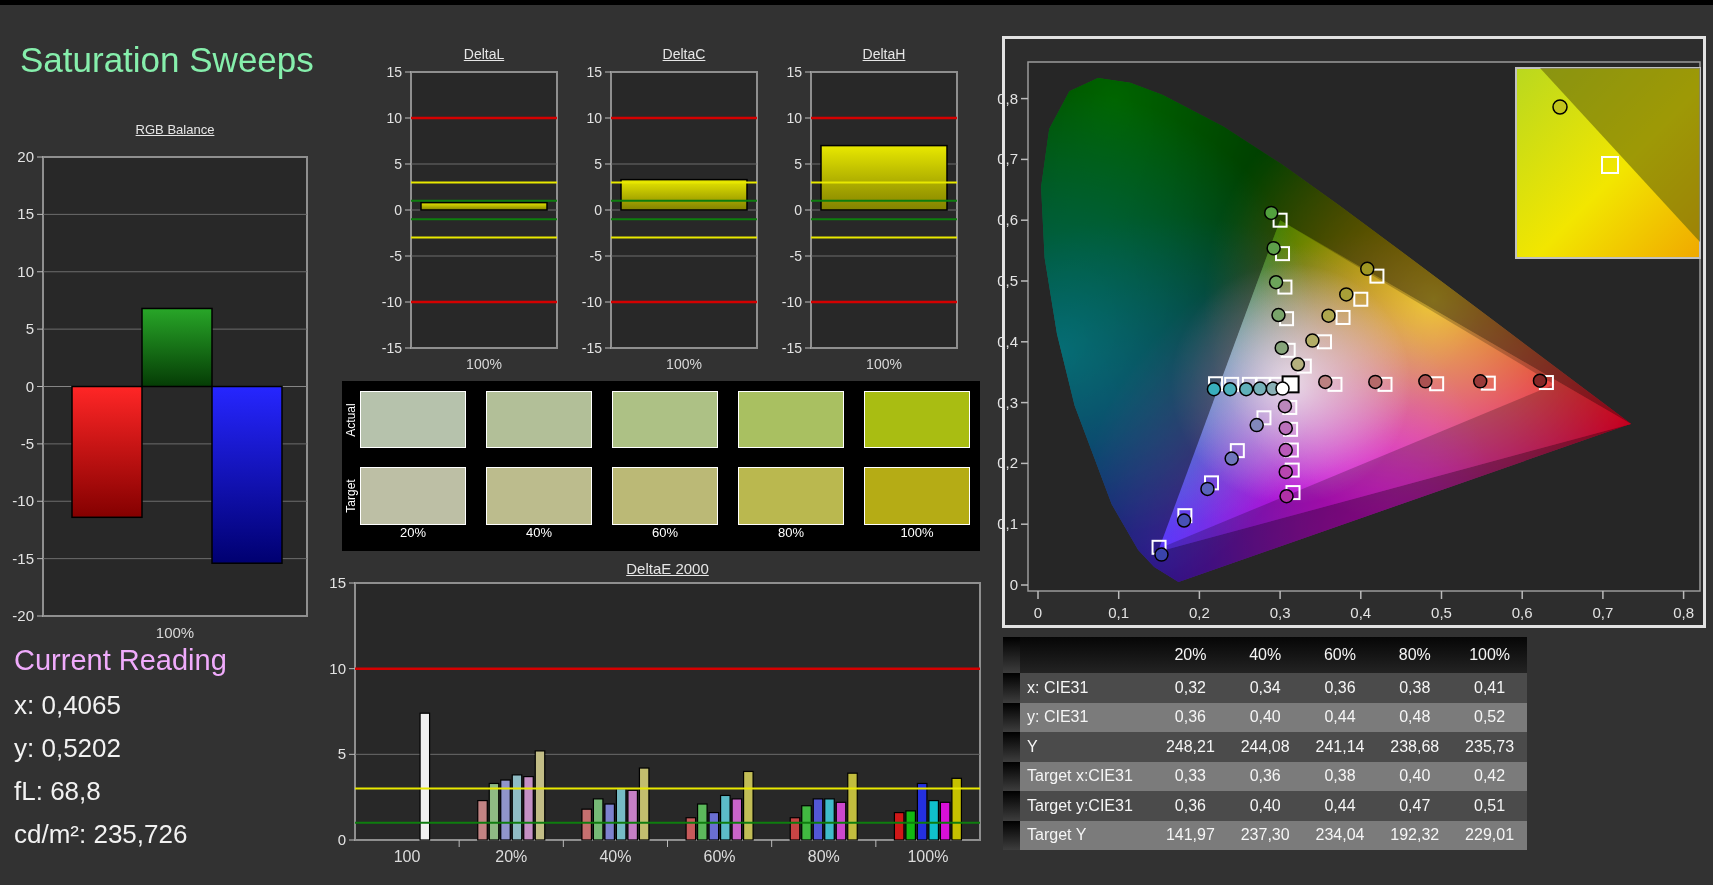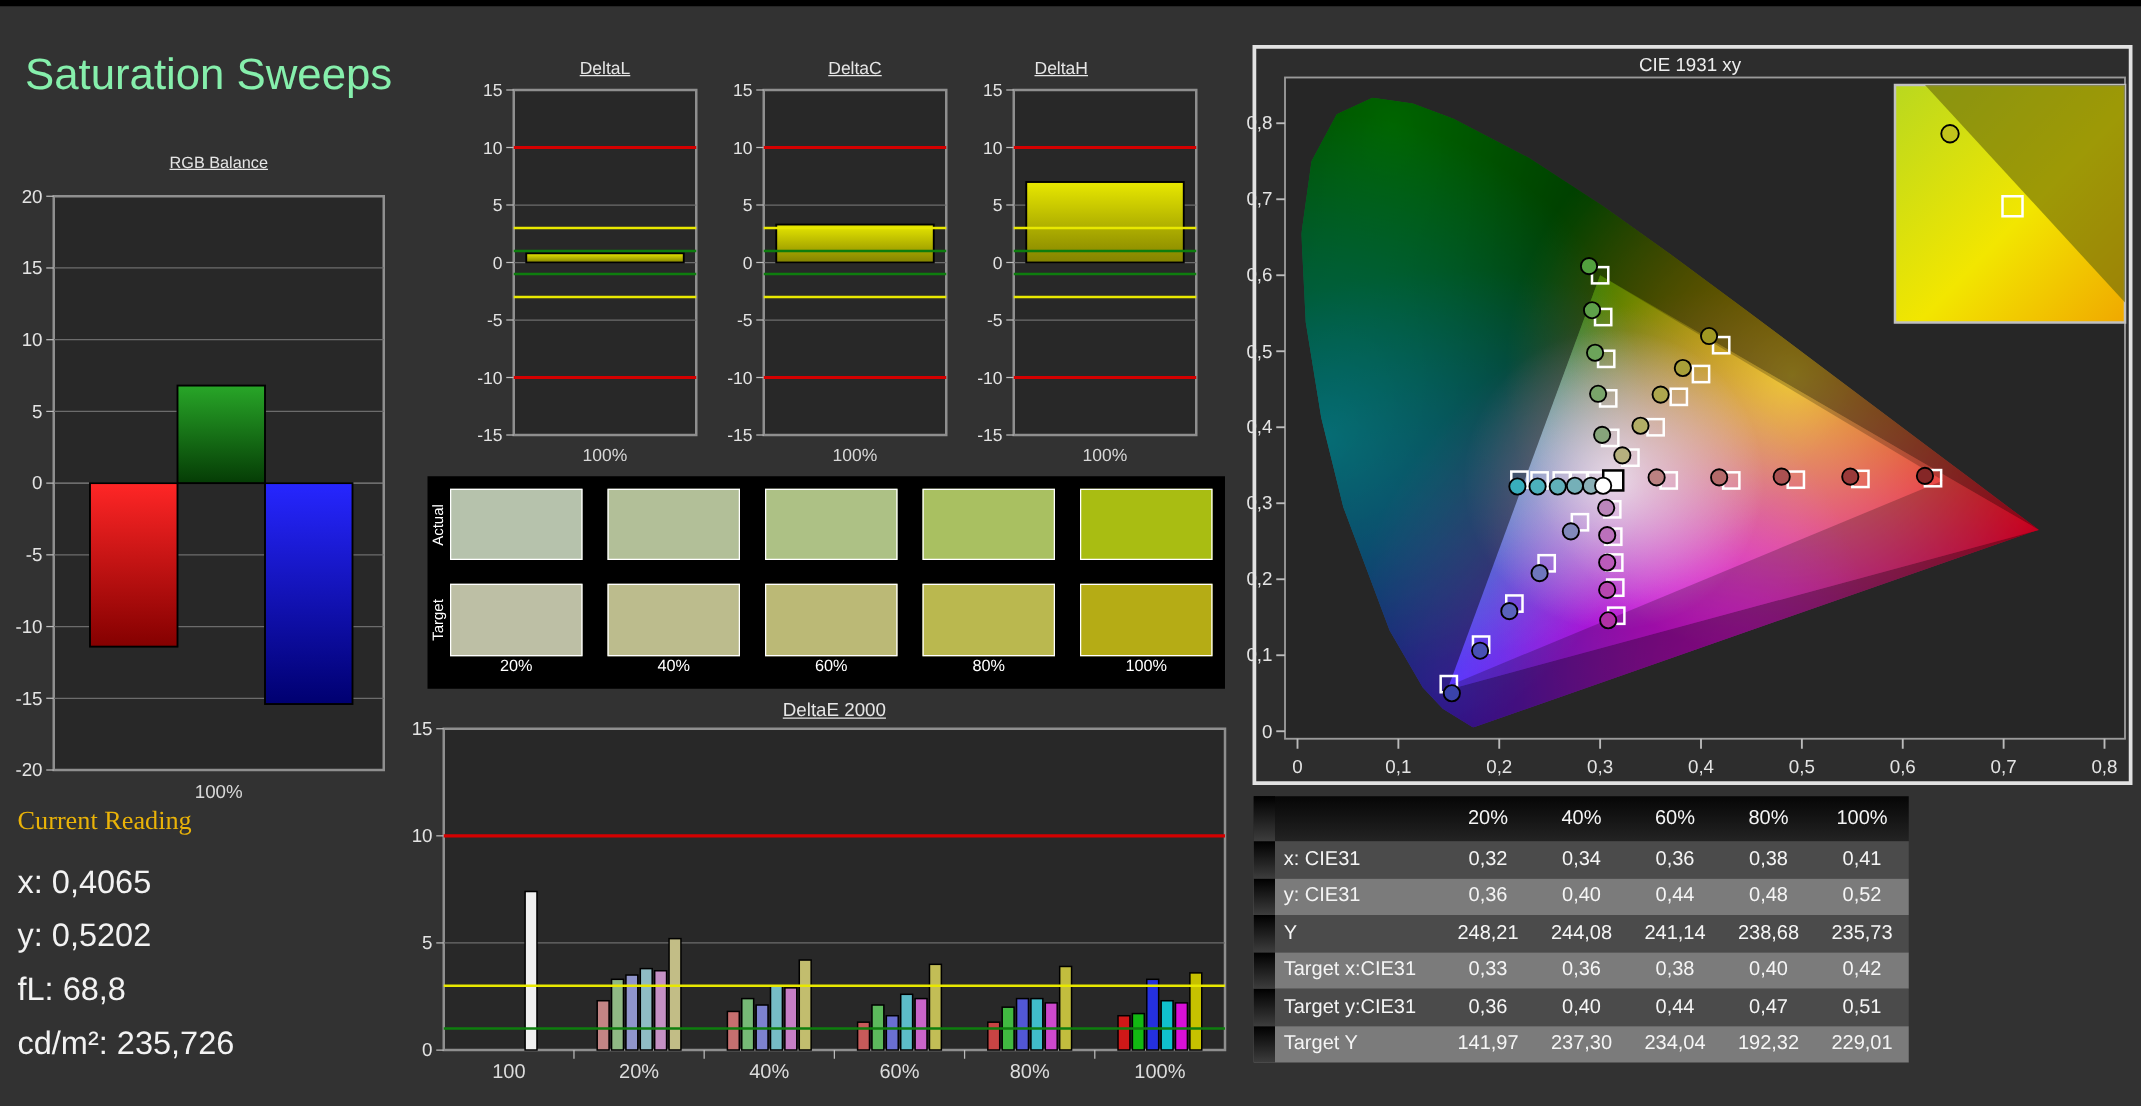--- a/index.html
+++ b/index.html
@@ -22,21 +22,21 @@
   
   .results-table{position:absolute;left:1003px;top:637px;width:524px;font-size:16px;color:#f5f5f5;}
   .t-row{display:flex;height:29.5px;}
   .t-header{display:flex;height:36px;background:linear-gradient(#060606,#232323);}
   .t-gut{flex:0 0 17px;background:linear-gradient(#000,#3d3d3d);}
   .t-label{flex:0 0 133px;display:flex;align-items:center;padding-left:7px;box-sizing:border-box;}
   .t-val{flex:0 0 74.8px;display:flex;align-items:center;justify-content:center;}
   .row-dark{background:#4b4b4b;}
   .row-light{background:#7b7b7b;}
   
-  .cr-heading{position:absolute;left:14px;top:644px;font-size:21px;color:#eab308;font-family:Liberation Serif, serif;}
+  .cr-heading{position:absolute;left:14px;top:644px;font-size:29px;color:#f0abfc;}
   .cr-line{position:absolute;left:14px;font-size:26px;color:#f2f2f2;}
 </style>
 </head>
 <body>
 
 <div id="root">
   <div class="topbar"></div>
   <div class="page-title">Saturation Sweeps</div>
 
   <div class="chart-title" style="left:43px;top:122px;width:264px;text-align:center;">RGB Balance</div>
@@ -82,21 +82,21 @@
       <line x1="29" y1="466" x2="35" y2="466" stroke="#bbb" stroke-width="1"></line>
       <text x="26" y="471" font-size="15" text-anchor="end" fill="#e3e3e3">-20</text>
       <rect x="64" y="236.5" width="70" height="130.815" fill="url(#rgbg0)" stroke="#000" stroke-width="1.5"></rect>
       <rect x="134" y="158.47" width="70" height="78.03" fill="url(#rgbg1)" stroke="#000" stroke-width="1.5"></rect>
       <rect x="204" y="236.5" width="70" height="176.71499999999997" fill="url(#rgbg2)" stroke="#000" stroke-width="1.5"></rect>
       <text x="167" y="488" font-size="15" text-anchor="middle" fill="#d8d8d8">100%</text>
     </svg>
 
   <div class="chart-title" style="left:411px;top:46px;width:146px;font-size:14px;">DeltaL</div>
   <div class="chart-title" style="left:611px;top:46px;width:146px;font-size:14px;">DeltaC</div>
-  <div class="chart-title" style="left:776px;top:46px;width:146px;font-size:14px;">DeltaH</div>
+  <div class="chart-title" style="left:811px;top:46px;width:146px;font-size:14px;">DeltaH</div>
   <svg class="chart" style="left:366px;top:64px;" width="200" height="312">
       <defs>
         <linearGradient id="dg1" x1="0" y1="0" x2="0" y2="1">
           <stop offset="0" stop-color="#e8e800"></stop>
           <stop offset="1" stop-color="#828200"></stop>
         </linearGradient>
       </defs>
       <rect x="45" y="8" width="146" height="276" fill="#282828" stroke="#8f8f8f" stroke-width="2"></rect>
       <line x1="45" y1="100" x2="191" y2="100" stroke="#6c6c6c" stroke-width="1"></line>
       <line x1="45" y1="146" x2="191" y2="146" stroke="#6c6c6c" stroke-width="1"></line>
@@ -273,21 +273,20 @@
       <rect x="630.4166666666667" y="232.30666666666667" width="9.5" height="37.693333333333335" fill="#d810d8" stroke="#000" stroke-width="1.2"></rect>
       <rect x="641.9166666666667" y="208.32" width="9.5" height="61.68" fill="#c6c100" stroke="#000" stroke-width="1.2"></rect>
       <text x="617.9166666666667" y="292" font-size="16" text-anchor="middle" fill="#dcdcdc">100%</text>
       <line x1="565.8333333333334" y1="270" x2="565.8333333333334" y2="277" stroke="#bbb" stroke-width="1"></line>
       <line x1="45" y1="98.66666666666669" x2="670" y2="98.66666666666669" stroke="#d40000" stroke-width="2.5"></line>
       <line x1="45" y1="218.6" x2="670" y2="218.6" stroke="#e8e800" stroke-width="2"></line>
       <line x1="45" y1="252.86666666666667" x2="670" y2="252.86666666666667" stroke="#0e7d0e" stroke-width="2"></line>
     </svg>
 
   <div class="cie-panel"></div>
-  <div class="cie-title">CIE 1931 xy</div>
   <svg class="chart" style="left:1004px;top:50px;" width="700" height="570">
     <defs>
       <clipPath id="clip-horse">
           <path d="M174.5 532 L150.2 516.9 134.2 499.9 107.7 454.3 70.6 355.6 53 284.1 40.6 207.7 37.1 136.9 45.2 78.9 65.4 41.3 94 28.1 126.2 32.7 158.8 45 219.3 76.4 277.4 114.1 335.1 155.3 392.4 197.7 447.6 239.1 498.2 277.1 540 308.5 571.3 331.9 592 347.6 605.3 357.5 619.9 368.4 626.9 373.7 Z"></path>
         </clipPath>
       <clipPath id="clip-native">
           <polygon points="627.1,373.9 276.1,170.2 155.1,501.5"></polygon>
         </clipPath>
       <clipPath id="clip-srgb">
           <polygon points="550.5,334.4 276.1,170.2 155.1,498.5"></polygon>

